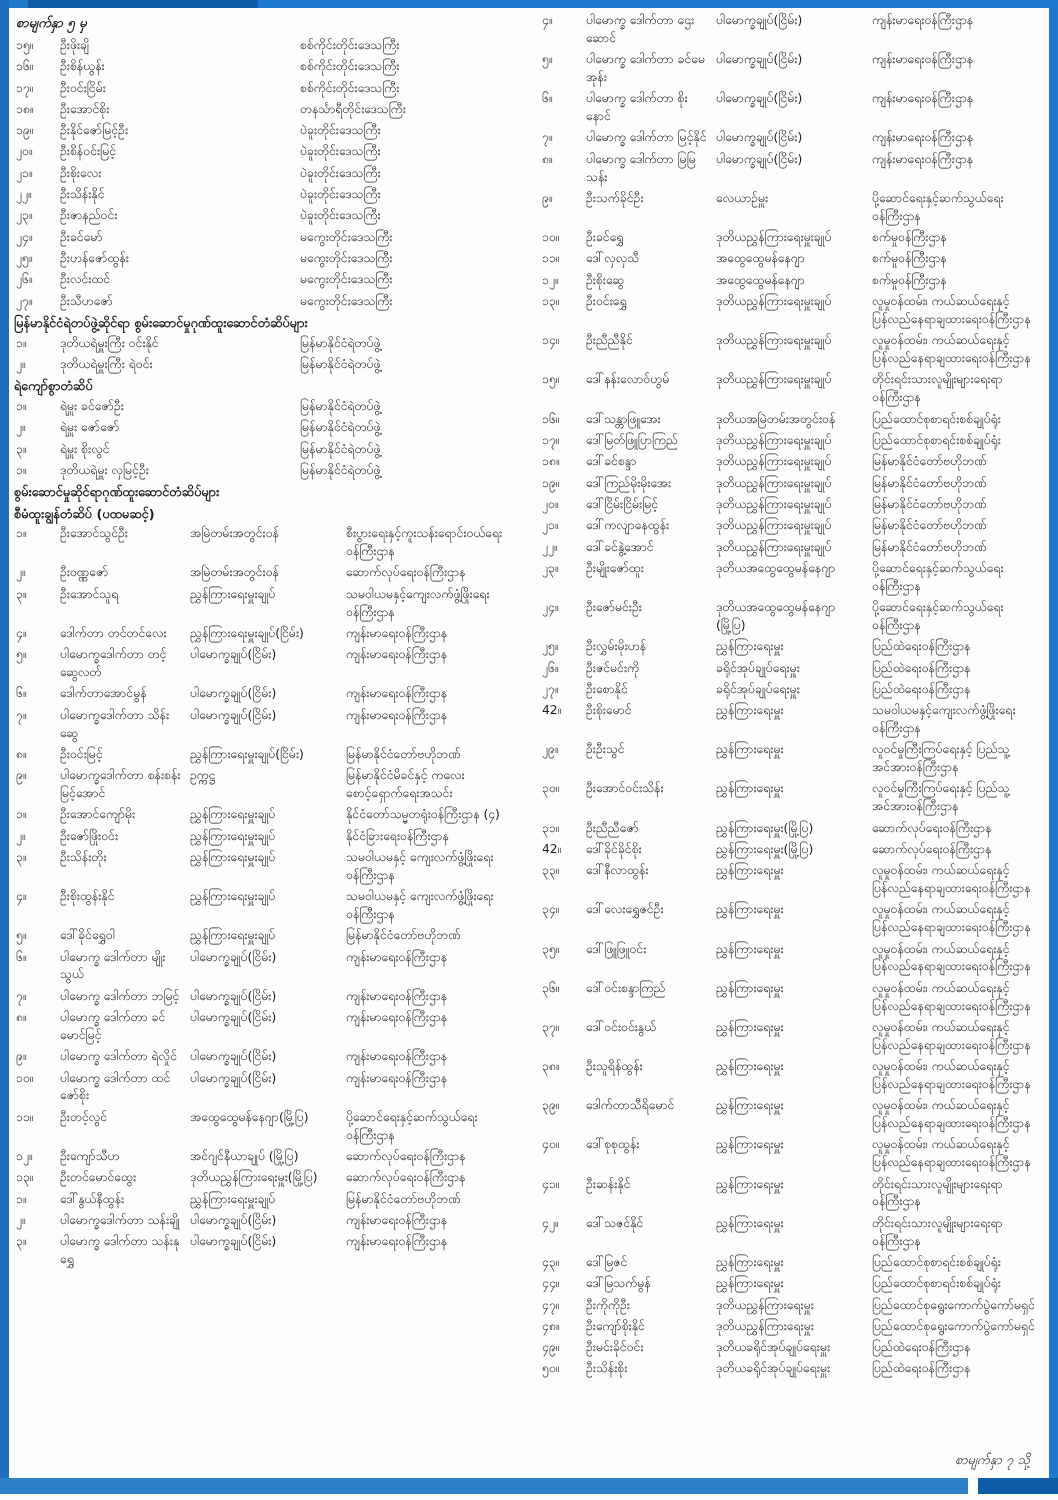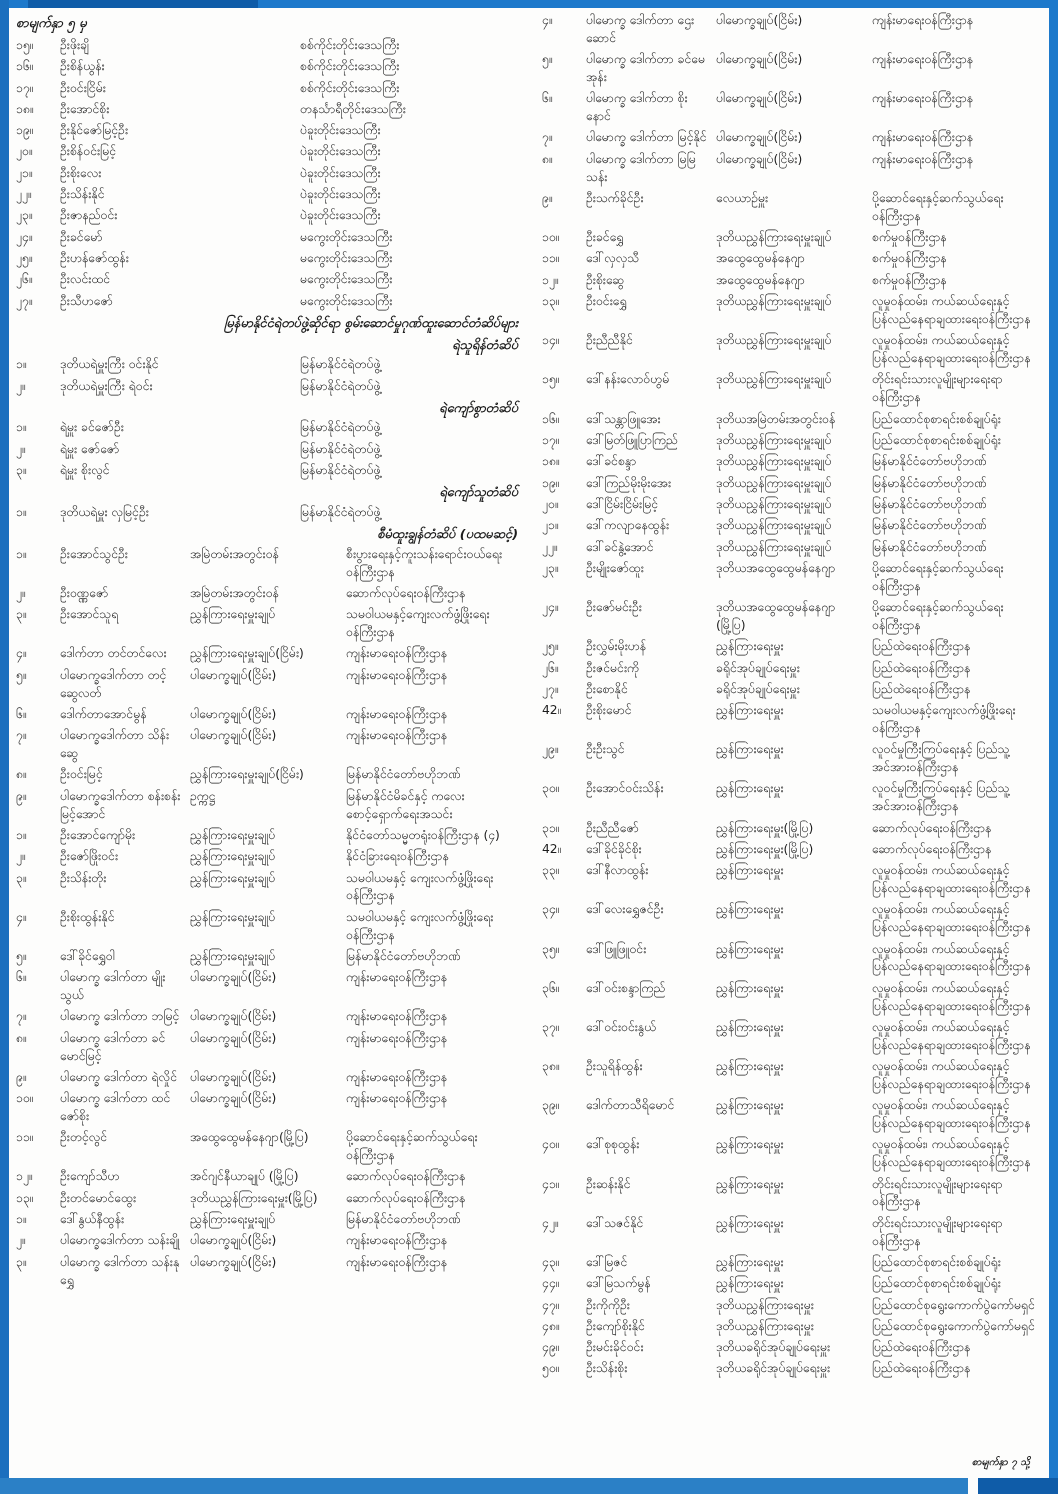--- a/index.html
+++ b/index.html
@@ -22,26 +22,25 @@
   #bar-bottom-dark{right:0;bottom:6px;width:80px;height:16px;background:#0f5ca8;}
 
   #content{
     position:absolute;top:12px;left:14px;right:14px;bottom:26px;
     display:flex;gap:22px;
   }
   .col{flex:1 1 0;min-width:0;font-size:12.3px;line-height:1.45;}
   .note{font-style:italic;font-weight:bold;font-size:13px;margin:2px 0 4px 2px;}
   #footer-note{
     position:absolute;right:28px;bottom:30px;
-    font-style:italic;font-weight:bold;font-size:10px;
+    font-style:italic;font-weight:normal;font-size:13px;
   }
   .heading{
-    text-align:right;font-weight:bold;font-size:12.8px;
+    text-align:left;font-weight:bold;font-size:12.8px;
     margin:3px 0 2px 0;
-    font-style:italic;
   }
   .row{display:grid;margin:0 0 3.5px 0;column-gap:6px;}
   .row.r2{grid-template-columns:40px 1fr 218px;}
   .row.r3{grid-template-columns:40px 124px 150px 1fr;}
   .row.r3.nopos{grid-template-columns:40px 274px 1fr;}
   .num{text-align:left;padding-left:2px;}
   .name,.pos,.dept,.val{word-break:break-word;}
 </style>
 </head>
 <body>
@@ -116,21 +115,20 @@
           <span class="num">၂၆။</span>
           <span class="name">ဦးလင်းထင်</span>
           <span class="val">မကွေးတိုင်းဒေသကြီး</span>
         </div>
         <div class="row r2">
           <span class="num">၂၇။</span>
           <span class="name">ဦးသီဟဇော်</span>
           <span class="val">မကွေးတိုင်းဒေသကြီး</span>
         </div>
         <div class="heading">မြန်မာနိုင်ငံရဲတပ်ဖွဲ့ဆိုင်ရာ စွမ်းဆောင်မှုဂုဏ်ထူးဆောင်တံဆိပ်များ</div>
-        <div class="heading">ရဲသူရိန်တံဆိပ်</div>
         <div class="row r2">
           <span class="num">၁။</span>
           <span class="name">ဒုတိယရဲမှူးကြီး ဝင်းနိုင်</span>
           <span class="val">မြန်မာနိုင်ငံရဲတပ်ဖွဲ့</span>
         </div>
         <div class="row r2">
           <span class="num">၂။</span>
           <span class="name">ဒုတိယရဲမှူးကြီး ရဲဝင်း</span>
           <span class="val">မြန်မာနိုင်ငံရဲတပ်ဖွဲ့</span>
         </div>
@@ -143,26 +141,26 @@
         <div class="row r2">
           <span class="num">၂။</span>
           <span class="name">ရဲမှူး ဇော်ဇော်</span>
           <span class="val">မြန်မာနိုင်ငံရဲတပ်ဖွဲ့</span>
         </div>
         <div class="row r2">
           <span class="num">၃။</span>
           <span class="name">ရဲမှူး စိုးလွင်</span>
           <span class="val">မြန်မာနိုင်ငံရဲတပ်ဖွဲ့</span>
         </div>
-        <div class="heading">ရဲကျော်သူတံဆိပ်</div>
         <div class="row r2">
           <span class="num">၁။</span>
           <span class="name">ဒုတိယရဲမှူး လှမြင့်ဦး</span>
           <span class="val">မြန်မာနိုင်ငံရဲတပ်ဖွဲ့</span>
         </div>
+        <div class="heading">စွမ်းဆောင်မှုဆိုင်ရာဂုဏ်ထူးဆောင်တံဆိပ်များ</div>
         <div class="heading">စီမံထူးချွန်တံဆိပ် (ပထမဆင့်)</div>
         <div class="row r3">
           <span class="num">၁။</span>
           <span class="name">ဦးအောင်သွင်ဦး</span>
           <span class="pos">အမြဲတမ်းအတွင်းဝန်</span>
           <span class="dept">စီးပွားရေးနှင့်ကူးသန်းရောင်းဝယ်ရေး ဝန်ကြီးဌာန</span>
         </div>
         <div class="row r3">
           <span class="num">၂။</span>
           <span class="name">ဦးဝဏ္ဏဇော်</span>

